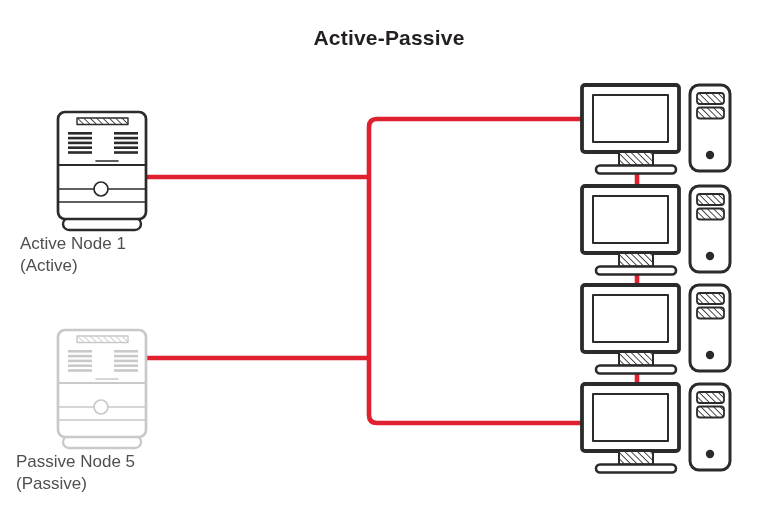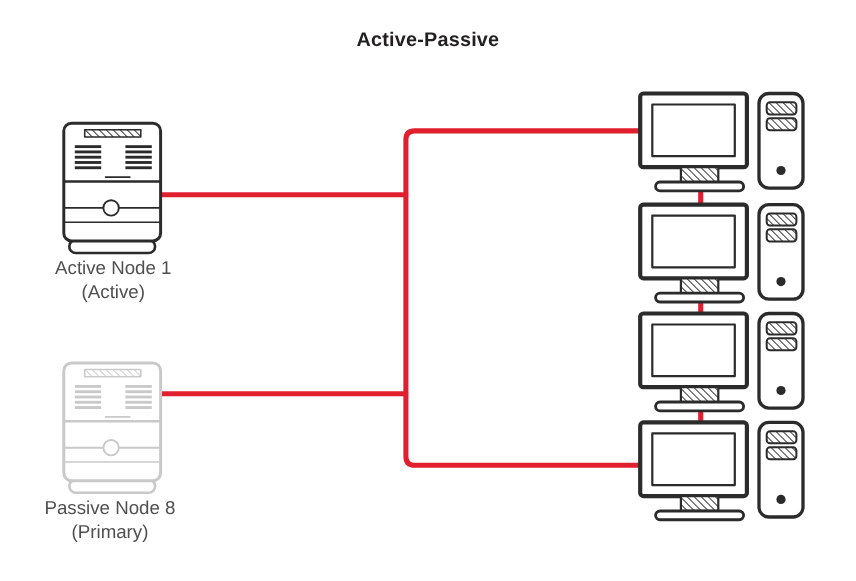--- a/index.html
+++ b/index.html
@@ -14,27 +14,26 @@
   body{
     width:778px;height:528px;
     background:var(--background);
     font-family:"Liberation Sans","DejaVu Sans",sans-serif;
     overflow:hidden;
   }
   .stage{position:relative;width:778px;height:528px;}
   .diagram-title{
     position:absolute;top:26px;left:0;width:778px;
     text-align:center;
-    font-size:18px;font-weight:bold;
+    font-size:21px;font-weight:bold;
     letter-spacing:.2px;
     color:var(--title-text);
   }
   .node-label{
     position:absolute;
-    text-align:center;
     font-size:17px;
     line-height:22px;
     color:var(--label-text);
   }
   .node-label.active{left:20px;top:233px;width:166px;}
   .node-label.passive{left:16px;top:451px;width:168px;}
   svg{position:absolute;top:0;left:0;}
 </style>
 </head>
 <body>
@@ -128,17 +127,17 @@
     <use href="#workstation" x="582" y="285" style="color:var(--sketch-dark)"></use>
     <use href="#workstation" x="582" y="384" style="color:var(--sketch-dark)"></use>
   </svg>
 
   <div class="node-label active">
     <div>Active Node 1</div>
     <div>(Active)</div>
   </div>
 
   <div class="node-label passive">
-    <div>Passive Node 8</div>
-    <div>(Primary)</div>
+    <div>Passive Node 5</div>
+    <div>(Passive)</div>
   </div>
 
 </div>
 
 </body></html>

